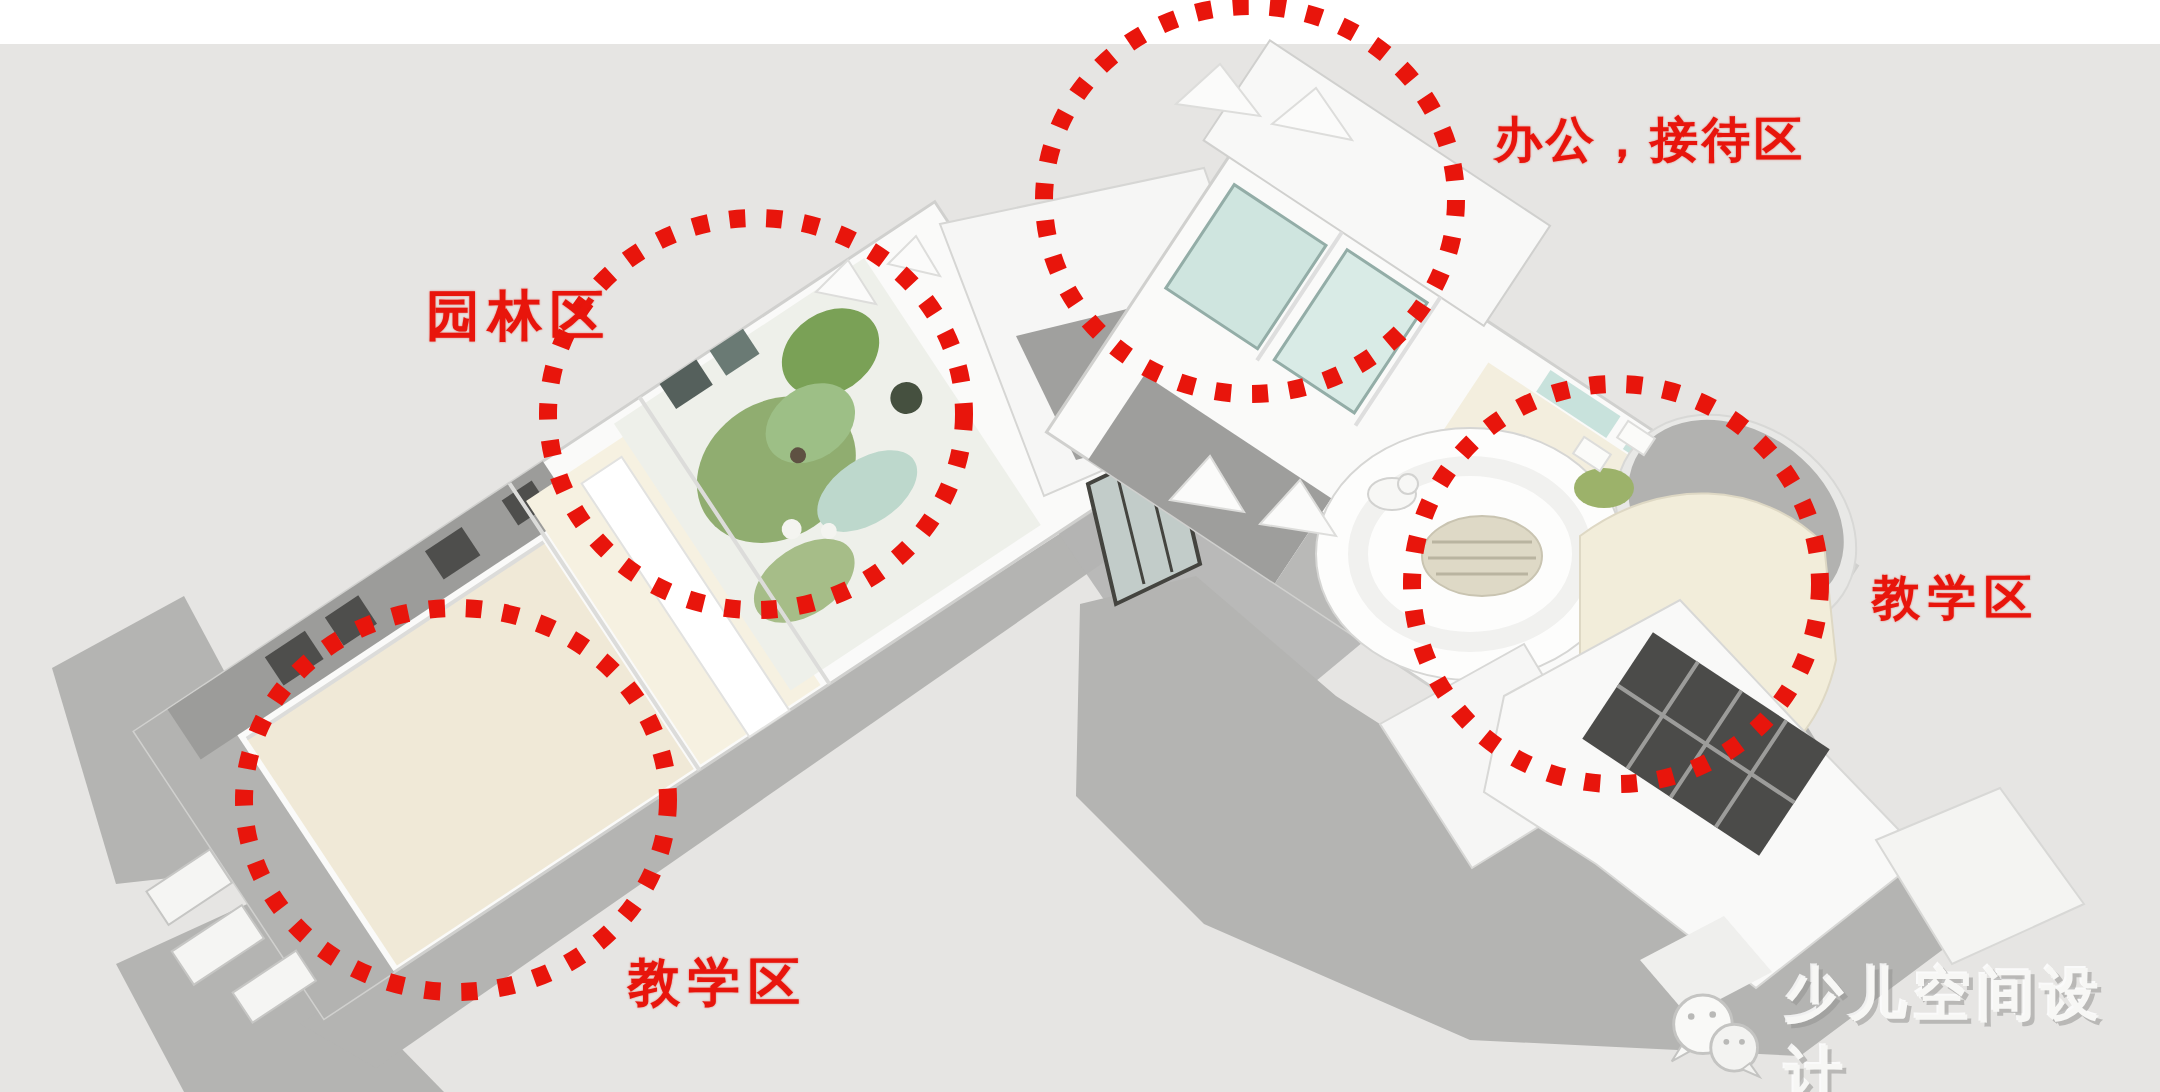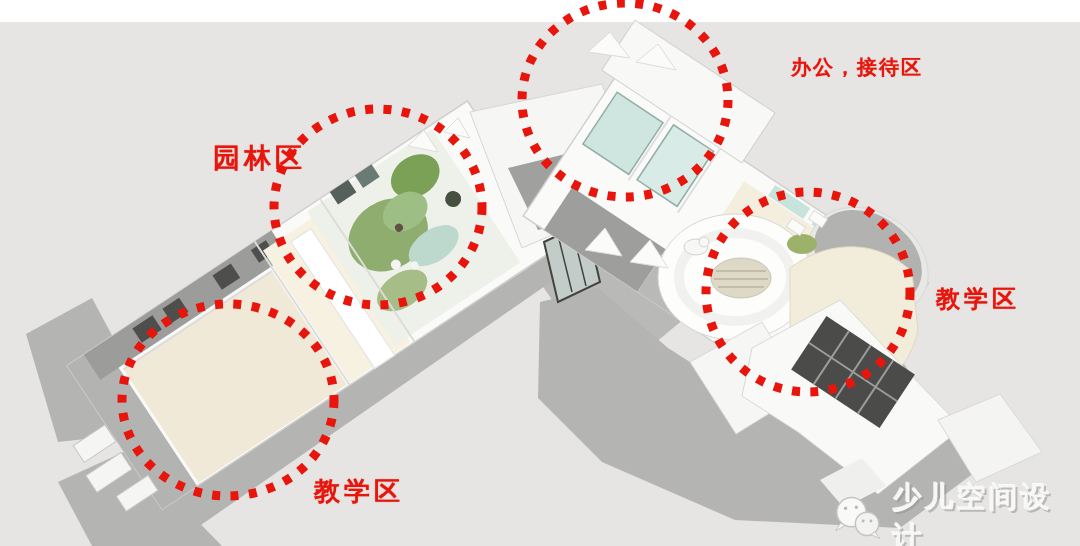--- a/index.html
+++ b/index.html
@@ -5,21 +5,21 @@
   html,body{margin:0;padding:0;background:#ffffff;}
   body{font-family:"Liberation Sans","DejaVu Sans",sans-serif;}
   .stage{position:relative;width:1080px;height:546px;overflow:hidden;background:var(--background-gray,#e6e5e3);}
   .topbar{position:absolute;top:0;left:0;width:1080px;height:22px;background:var(--top-bar-white,#ffffff);z-index:1;}
   svg.scene{position:absolute;left:0;top:0;z-index:2;}
   .zone-circle{fill:none;stroke:var(--accent-red,#e8150c);stroke-width:9;stroke-dasharray:8 10.5;}
   .shadow{fill:var(--shadow-gray,#b4b4b2);}
   .zone-label{position:absolute;z-index:3;color:var(--accent-red,#e8150c);font-weight:bold;
               letter-spacing:4px;text-shadow:0 0 1px rgba(226,30,16,.6);white-space:nowrap;}
   #label-garden{left:213px;top:140px;font-size:27px;text-align:center;}
-  #label-office{left:747px;top:54px;font-size:20px;letter-spacing:2px;margin-left:44px;}
+  #label-office{left:747px;top:54px;font-size:24px;letter-spacing:2px;}
   #label-teach-right{left:936px;top:283px;font-size:24px;}
   #label-teach-left{left:314px;top:474px;font-size:26px;}
   .watermark{position:absolute;left:830px;top:478px;z-index:3;display:flex;align-items:center;gap:8px;}
   .watermark-text{font-size:29px;font-weight:bold;color:var(--watermark-white,#f7f7f5);letter-spacing:3px;
                   text-shadow:2px 2px 0 rgba(148,148,146,.55),-1px -1px 0 rgba(255,255,255,.8);}
 </style>
 </head>
 <body>
 
 <div class="stage">

